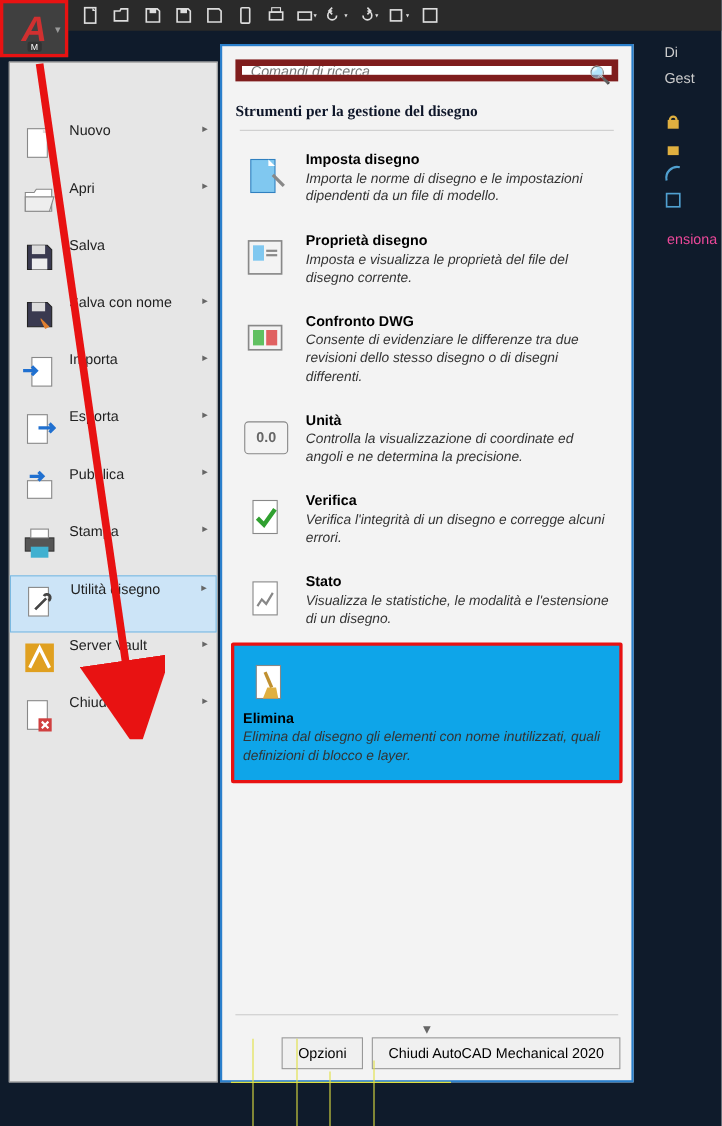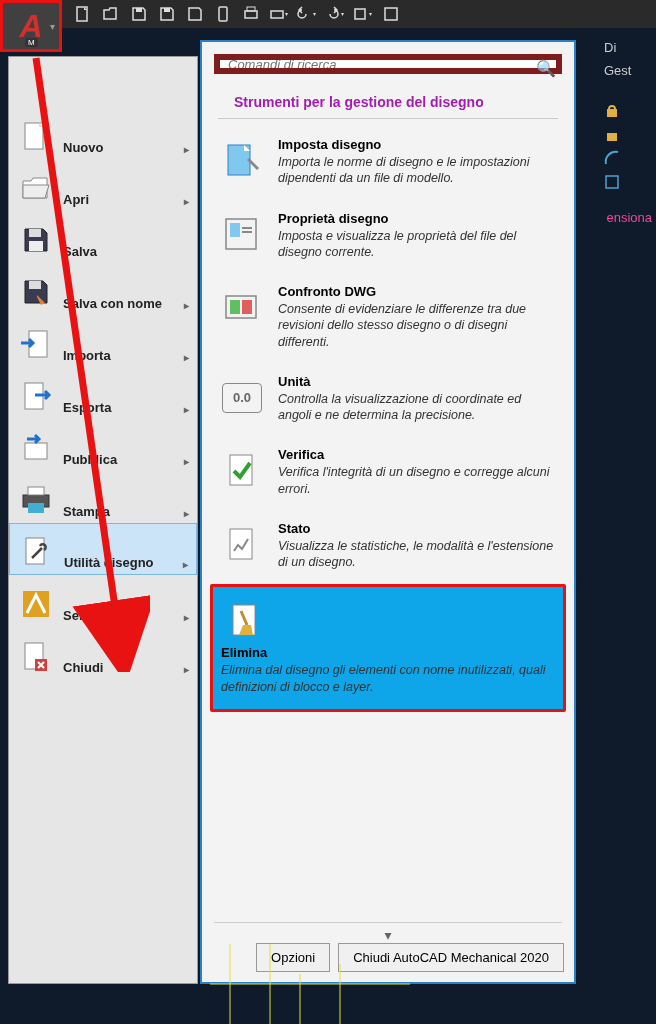--- a/index.html
+++ b/index.html
@@ -16,38 +16,38 @@
     .app-button .chev { position: absolute; right: 4px; top: 18px; color: #999; font-size: 10px; }
 
     
     .bg-tabs { position: absolute; top: 28px; right: 0; width: 60px; height: 100px; color: #ccc; font-size: 13px; padding: 8px 0; }
     .bg-tabs div { padding: 4px 8px; }
 
     
     .menu-panel { position: absolute; top: 56px; left: 8px; width: 190px; bottom: 40px; background: #e6e6e6; border: 1px solid #999; }
     .menu-panel-inner { padding-top: 50px; }
 
-    .menu-item { display: flex; align-items: flex-end; height: 52px; padding: 4px 8px; position: relative; cursor: default; font-weight: bold; }
+    .menu-item { display: flex; align-items: flex-start; height: 52px; padding: 4px 8px; position: relative; cursor: default; }
     .menu-item.active { background: #cce4f7; border: 1px solid #7ab8e0; }
     .menu-item .mi-icon { width: 38px; height: 38px; margin-right: 8px; display: flex; align-items: center; justify-content: center; flex-shrink: 0; }
     .menu-item .mi-label { font-size: 13px; color: #222; flex: 1; }
     .menu-item .mi-arrow { color: #666; font-size: 10px; }
 
     
     .recent-icons { position: absolute; top: 58px; left: 128px; display: flex; gap: 2px; }
     .recent-icons .ri { width: 26px; height: 22px; border: 1px solid #999; background: #f5f5f5; display: flex; align-items: center; justify-content: center; font-size: 12px; }
 
     
     .submenu-panel { position: absolute; top: 40px; left: 200px; width: 376px; bottom: 40px; background: #f3f3f3; border: 2px solid #2a7fcb; }
 
     .search-box { margin: 12px; position: relative; }
     .search-input { width: 100%; height: 20px; padding: 4px 30px 4px 8px; border: 6px solid #7f1d1d; font-style: italic; color: #888; font-size: 13px; }
     .search-icon { position: absolute; right: 6px; top: 5px; color: #888; font-size: 16px; }
 
-    .submenu-header { font-size: 14px; font-weight: bold; padding: 8px 32px 4px; color: #a21caf; }
+    .submenu-header { font-size: 14px; font-weight: bold; padding: 8px 12px 4px; color: #0f172a; font-family: Liberation Serif, serif; }
     .submenu-divider { height: 1px; background: #ccc; margin: 4px 16px 8px; }
 
     .submenu-scroll { overflow-y: auto; height: calc(100% - 145px); padding: 0 8px; }
 
     .sub-item { display: flex; padding: 10px 8px 14px; border-radius: 2px; }
     .sub-item .si-icon { width: 48px; height: 48px; margin-right: 12px; flex-shrink: 0; display: flex; align-items: center; justify-content: center; }
     .sub-item .si-text { flex: 1; }
     .sub-item .si-title { font-weight: bold; font-size: 13px; margin-bottom: 2px; }
     .sub-item .si-desc { font-size: 12.5px; color: #333; line-height: 1.3; font-style: italic; }
     .sub-item.highlighted { background: #0ea5e9; border: 3px solid #e81212; flex-direction: column; }

